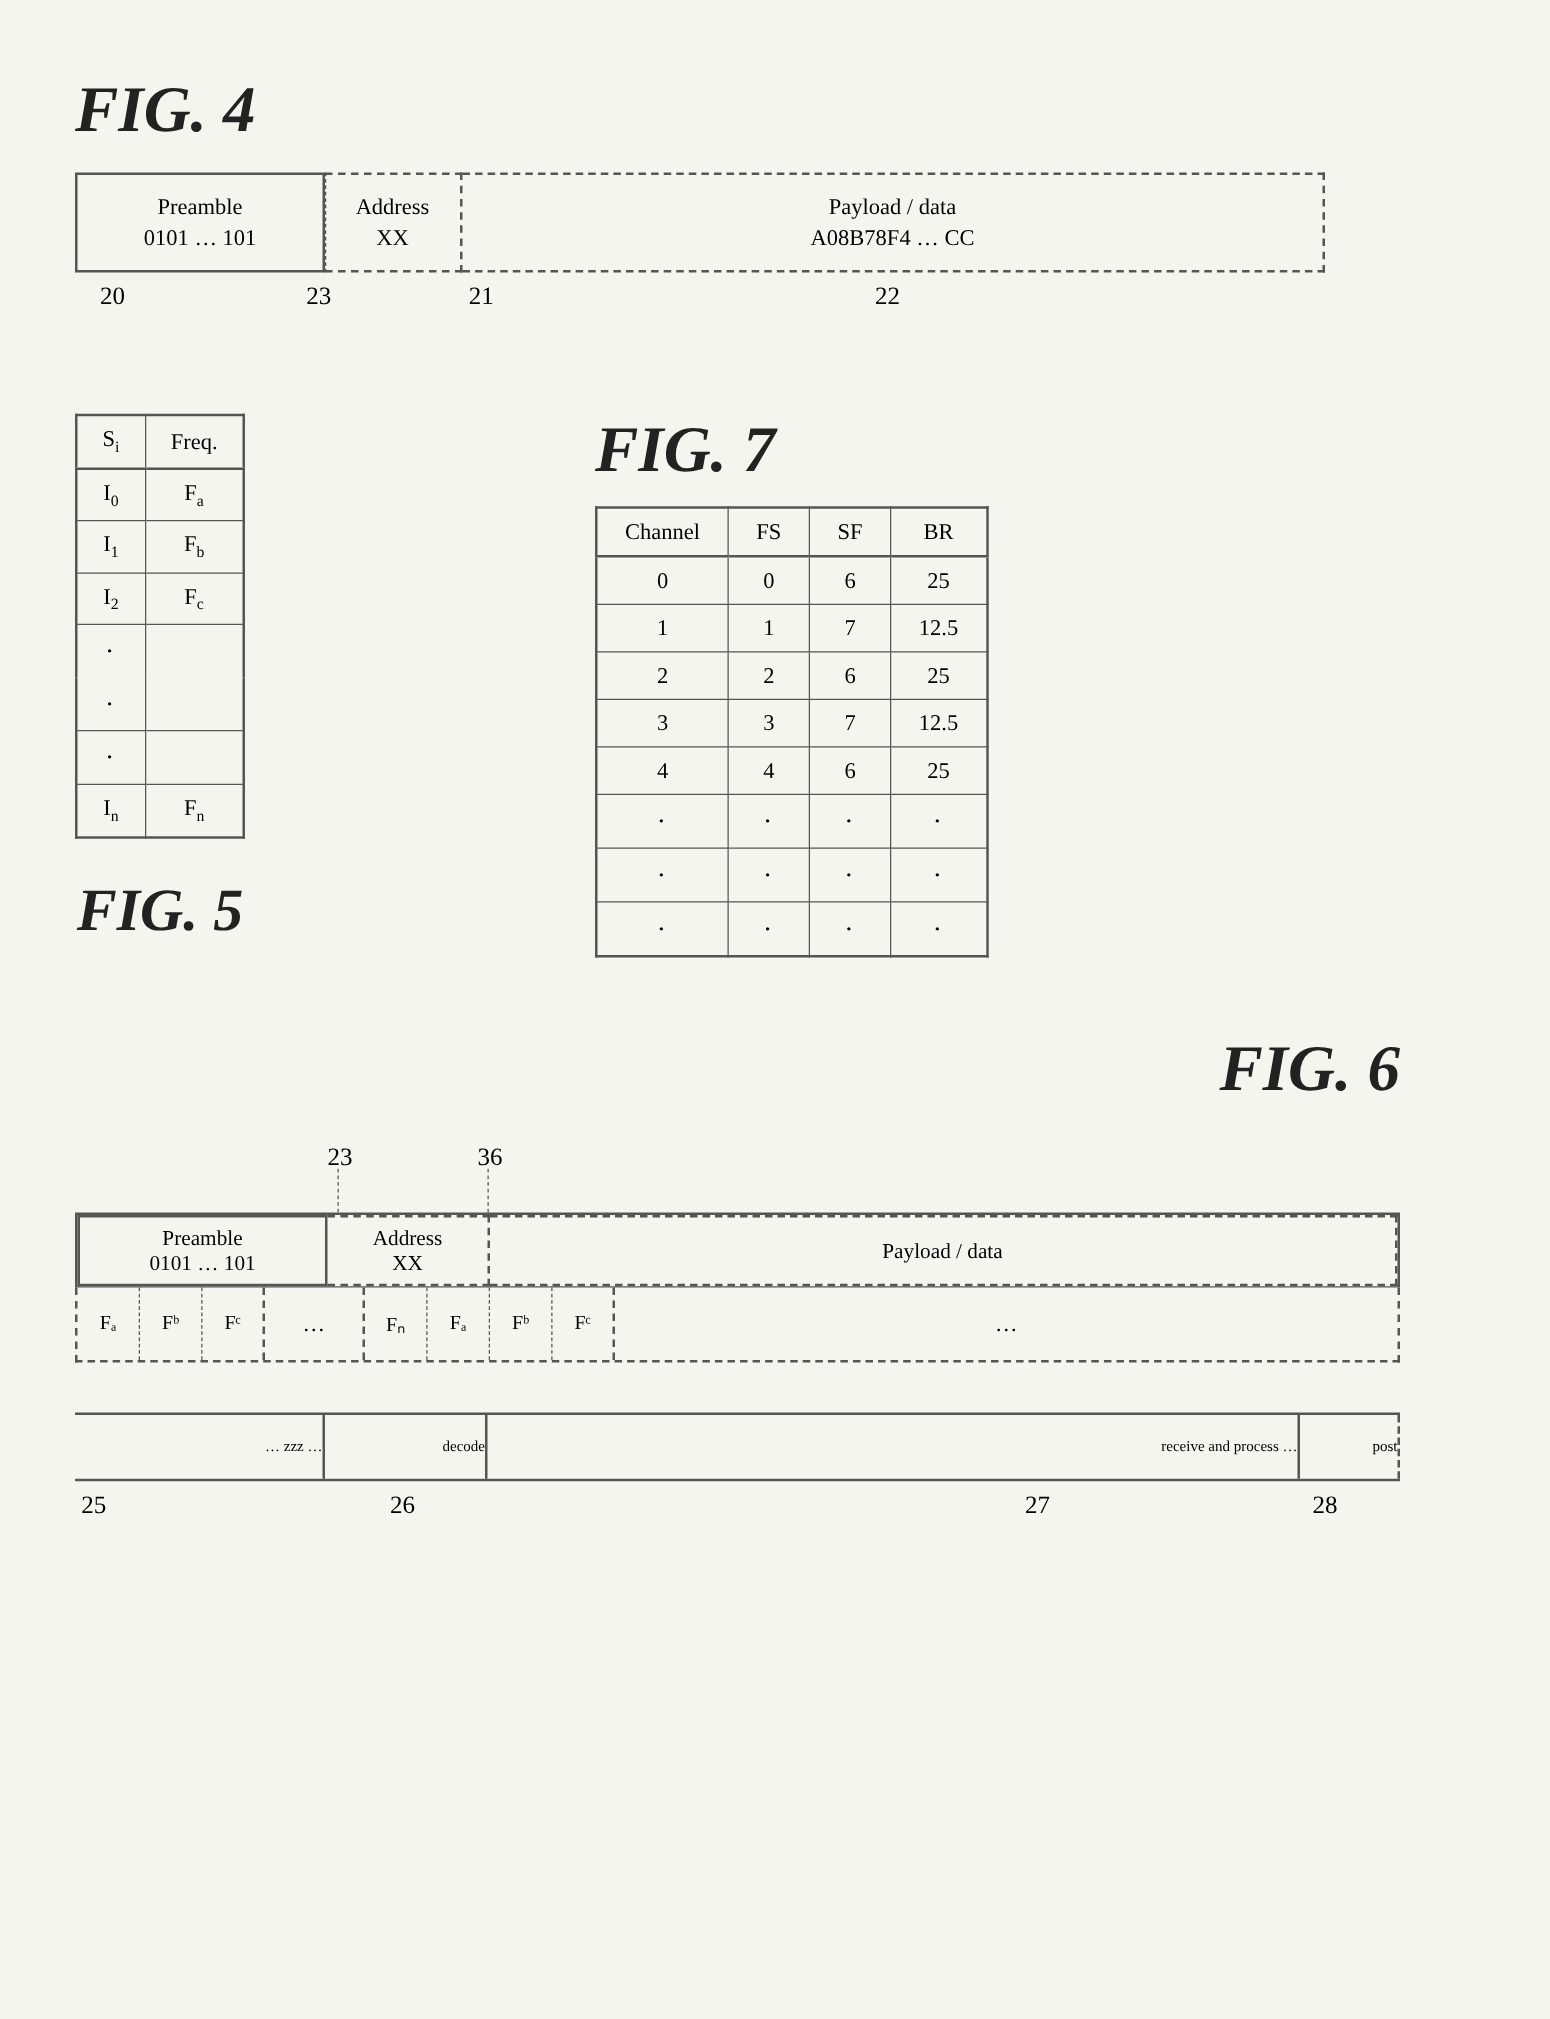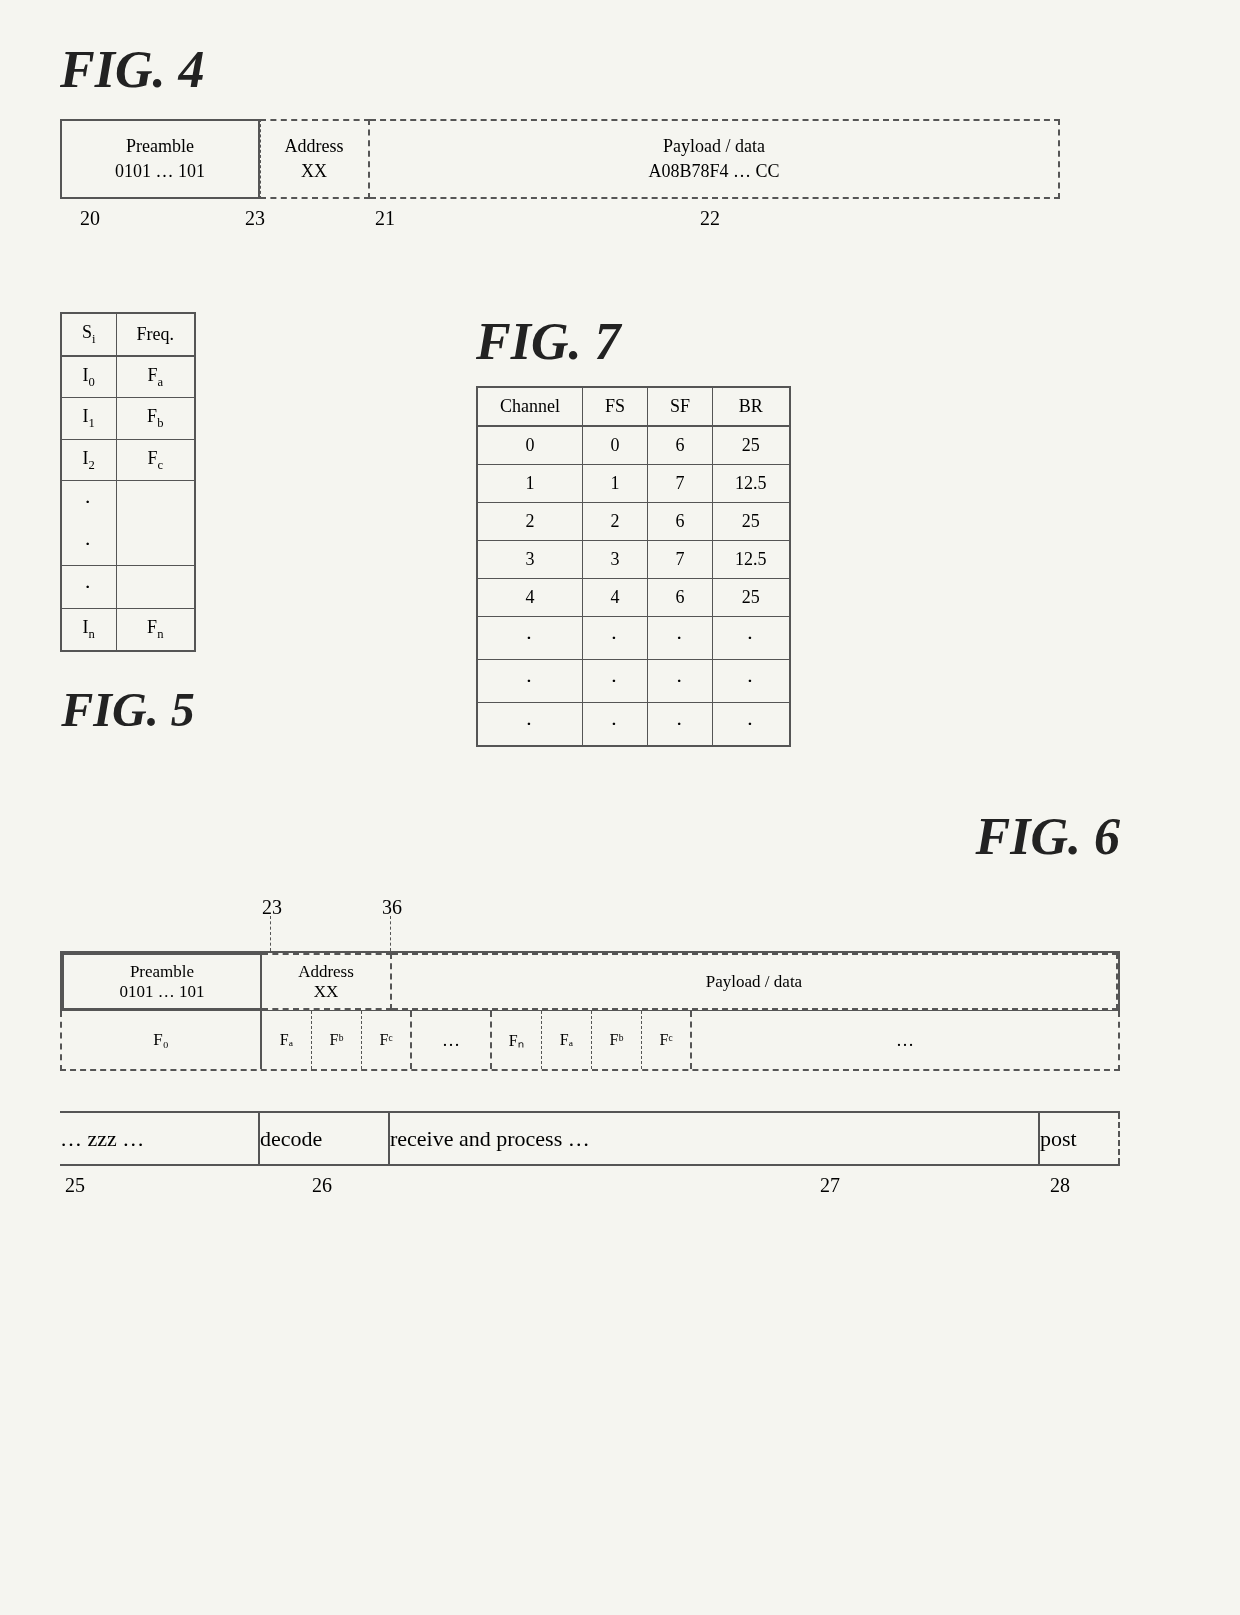--- a/index.html
+++ b/index.html
@@ -8,21 +8,21 @@
       font-family: serif;
       width: 1240px;
       min-height: 1615px;
       position: relative;
       overflow: hidden;
     }
     .page {
       width: 1240px;
       min-height: 1615px;
       background: #f5f5f0;
-      padding: 40px 60px;
+      padding: 59px 60px;
       position: relative;
     }
 
     
     .fig4-title {
       font-size: 52px;
       font-weight: bold;
       font-style: italic;
       margin-bottom: 20px;
       color: #222;
@@ -171,22 +171,22 @@
       display: flex;
       border-top: 2px solid #555;
       border-bottom: 2px solid #555;
       height: 55px;
       position: relative;
     }
     .timeline-cell {
       border-right: 2px solid #555;
       display: flex;
       align-items: center;
-      justify-content: flex-start;
-      font-size: 22px;
+      justify-content: flex-end;
+      font-size: 12px;
     }
     .timeline-cell:last-child {
       border-right: 2px dashed #555;
     }
 
     
     sub { font-size: 0.7em; }
 
     .dot-row td { font-size: 22px; letter-spacing: 2px; }
   </style>
@@ -383,23 +383,20 @@
           <span>XX</span>
         </div>
 
         <div class="fig6-cell" style="flex:1; border-top:2px dashed #555; border-bottom:2px dashed #555; border-right:2px dashed #555; border-left:none;">
           <span>Payload / data</span>
         </div>
       </div>
 
       <div class="fig6-row2" style="border:2px dashed #555; border-top:none; display:flex; height:60px;">
 
-        <div style="width:200px; border-right:2px solid #555; display:flex; align-items:center; justify-content:center; font-size:17px;">
-          <span>F₀</span>
-        </div>
 
         <div style="width:50px; border-right:1px dashed #555; display:flex; align-items:center; justify-content:center; font-size:16px;">
           <span>Fₐ</span>
         </div>
         <div style="width:50px; border-right:1px dashed #555; display:flex; align-items:center; justify-content:center; font-size:16px;">
           <span>Fᵇ</span>
         </div>
         <div style="width:50px; border-right:2px dashed #555; display:flex; align-items:center; justify-content:center; font-size:16px;">
           <span>Fᶜ</span>
         </div>

